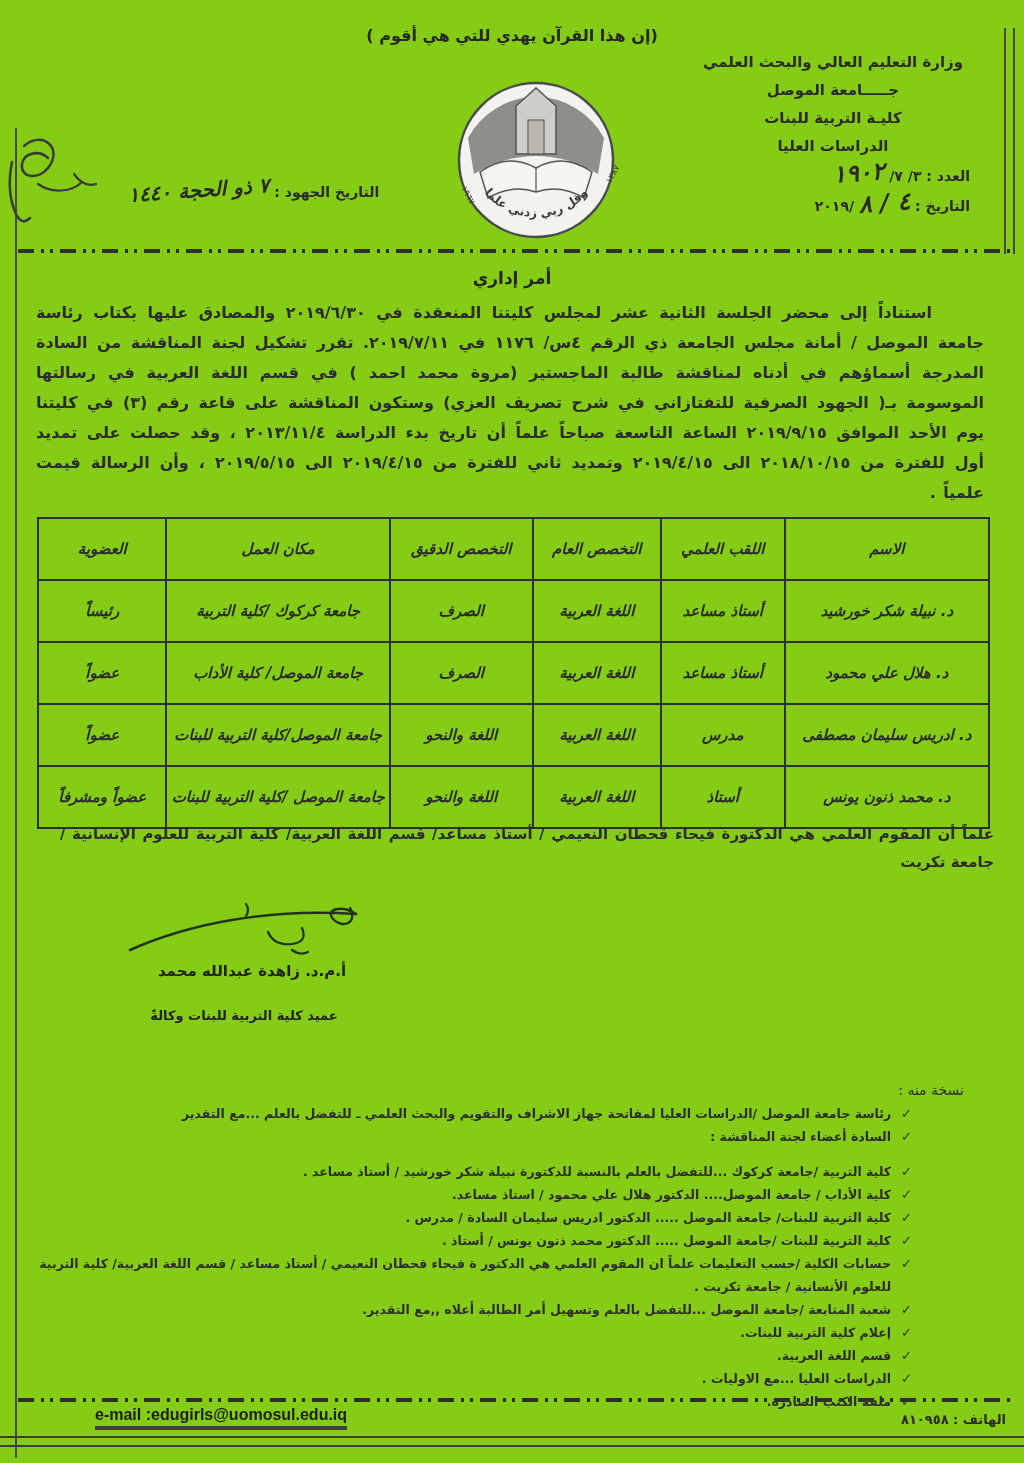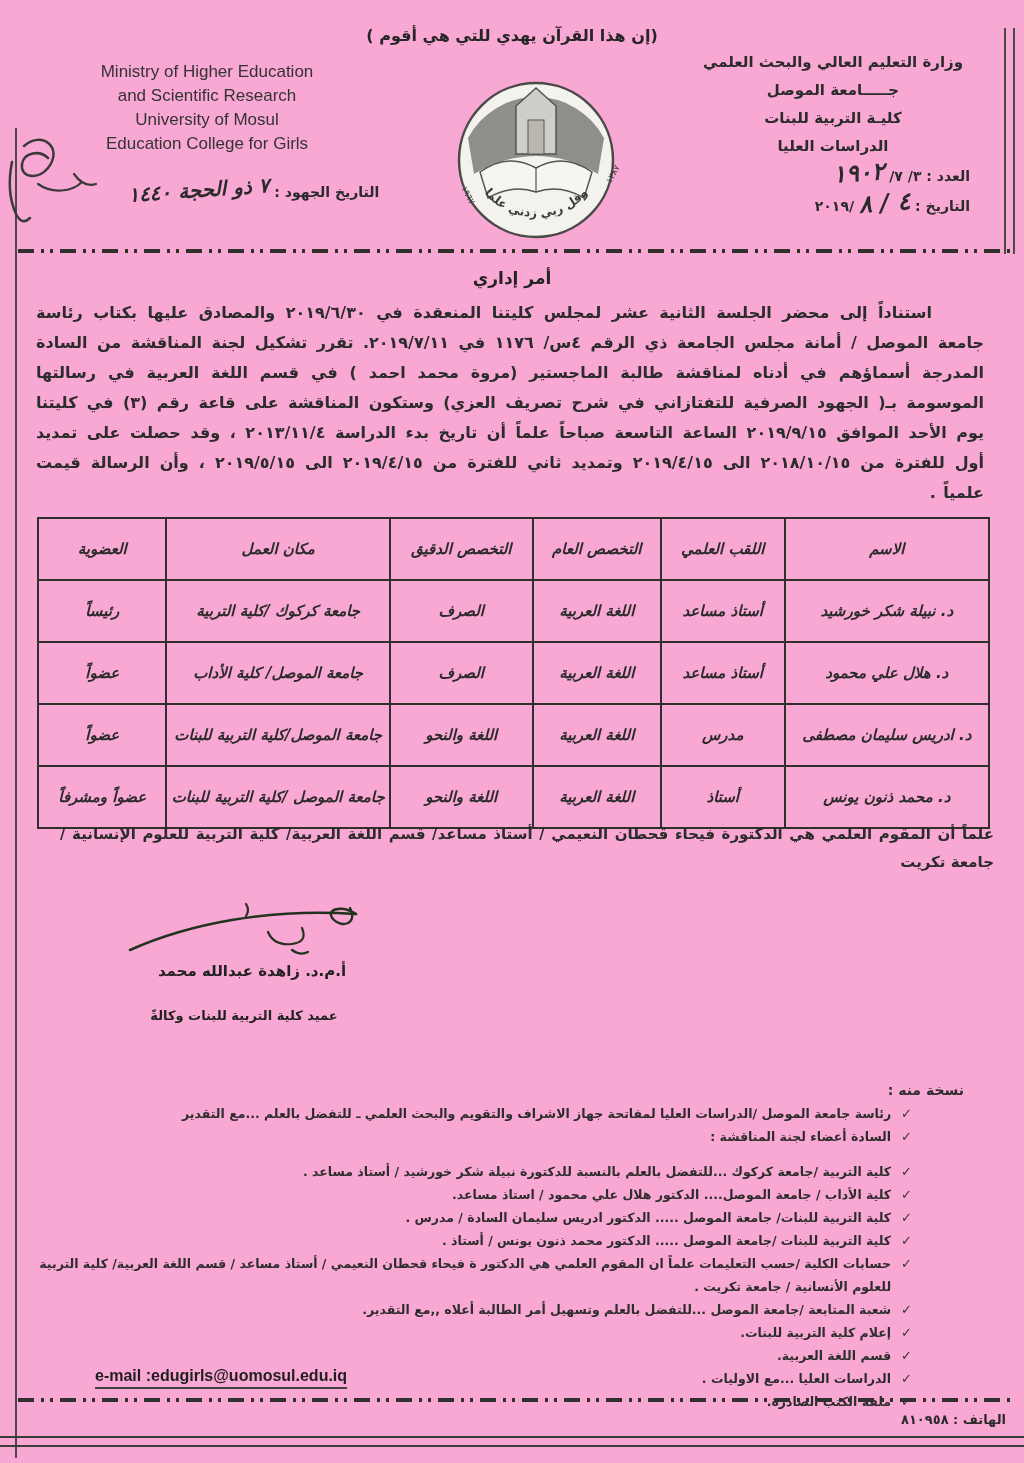--- a/index.html
+++ b/index.html
@@ -1,18 +1,18 @@
 <!DOCTYPE html>
 <html lang="ar"><head>
 <meta charset="utf-8">
 <style>
   html,body{margin:0;padding:0;background:#e8e8e6;}
   .page{
     position:relative; width:1024px; height:1463px; margin:0 auto;
-    background:#f9a8d4; color:#2e2e2e; overflow:hidden;
+    background:#84cc16; color:#2e2e2e; overflow:hidden;
     font-family:"DejaVu Sans", sans-serif;
   }
   
   .scan-left{position:absolute;left:15px;top:128px;height:1330px;width:2px;background:#4a4a48;}
   .scan-right{position:absolute;right:9px;top:28px;height:226px;width:7px;border-left:2px solid #4a4a48;border-right:2px solid #4a4a48;}
   .bottom-rule{position:absolute;left:0;right:0;top:1436px;height:7px;border-top:2px solid #3c3c3a;border-bottom:2px solid #3c3c3a;}
   .dashdot{position:absolute;left:18px;right:14px;height:4px;
     background-image:repeating-linear-gradient(90deg,#2f2f2d 0 16px,transparent 16px 23px,#2f2f2d 23px 26px,transparent 26px 32px,#2f2f2d 32px 35px,transparent 35px 42px);}
   .sep1{top:249px;}
   .sep2{top:1398px;}
@@ -52,48 +52,42 @@
 
   
   .sig-squiggle{position:absolute;left:118px;top:898px;width:300px;height:66px;}
   .sig-name{position:absolute;left:132px;top:962px;width:240px;text-align:center;direction:rtl;
     font-size:15px;font-weight:bold;color:#222;}
   .sig-title{position:absolute;left:104px;top:1008px;width:280px;text-align:center;direction:rtl;
     font-size:13px;font-weight:bold;color:#222;}
 
   
   .copies{position:absolute;top:1082px;right:60px;left:28px;direction:rtl;color:#2d2d2d;}
-  .copies-heading{font-size:14px;font-weight:bold;margin-bottom:4px;}
+  .copies-heading{font-size:14px;font-weight:normal;margin-bottom:4px;}
   .copy-item{display:flex;direction:rtl;align-items:flex-start;padding-right:52px;
     font-size:12.5px;font-weight:bold;line-height:23px;}
   .copy-item .chk{flex:0 0 auto;margin-left:10px;font-weight:normal;font-size:13px;color:#333;}
   .copy-item .txt{flex:1 1 auto;text-align:right;}
   .copy-item.gap{margin-top:12px;}
 
   
-  .footer-email{position:absolute;left:95px;top:1367px;font-family:"Liberation Sans", sans-serif;
-    font-size:16px;font-weight:bold;color:#1e1e1e;border-bottom:2px solid #404040;padding-bottom:2px;}
+  .footer-email{position:absolute;left:95px;top:1406px;font-family:"Liberation Sans", sans-serif;
+    font-size:16px;font-weight:bold;color:#1e1e1e;border-bottom:4px solid #404040;padding-bottom:2px;}
   .footer-phone{position:absolute;right:18px;top:1412px;direction:rtl;font-size:13px;font-weight:bold;color:#2b2b2b;}
 </style>
 </head>
 <body>
 
 <div class="page">
 
   <div class="scan-left"></div>
   <div class="scan-right"></div>
 
   <div class="verse">(إن هذا القرآن يهدي للتي هي أقوم )</div>
 
-  <div class="hdr-en">
-    <div>Ministry of Higher Education</div>
-    <div>and Scientific Research</div>
-    <div>University of Mosul</div>
-    <div>Education College for Girls</div>
-  </div>
 
   <div class="hijri-line">
     <span>التاريخ الجهود :</span>
     <span class="hand hand-mid">٧ ذو الحجة ١٤٤٠</span>
   </div>
 
   <svg class="scribble" viewBox="0 0 120 110">
     <path d="M30,18 c18,-16 40,2 24,22 c-10,12 -28,10 -26,-4 c2,-12 18,-14 26,-6" fill="none" stroke="#3a3a3a" stroke-width="2.5" stroke-linecap="round"></path>
     <path d="M18,34 q-6,30 4,52 q6,12 14,4" fill="none" stroke="#3a3a3a" stroke-width="2.5" stroke-linecap="round"></path>
     <path d="M44,56 c14,10 34,8 44,-2 m-8,-8 q10,14 22,10" fill="none" stroke="#3a3a3a" stroke-width="2.2" stroke-linecap="round"></path>

